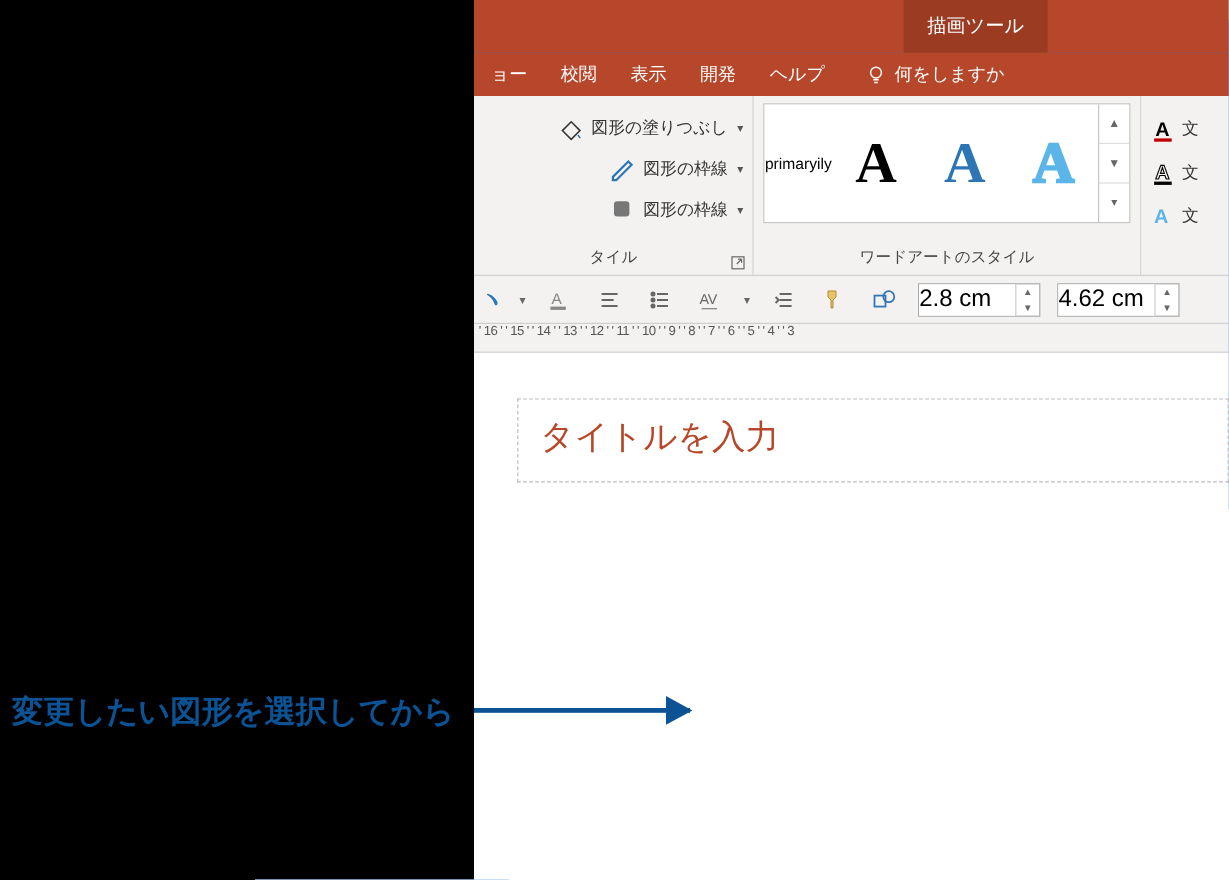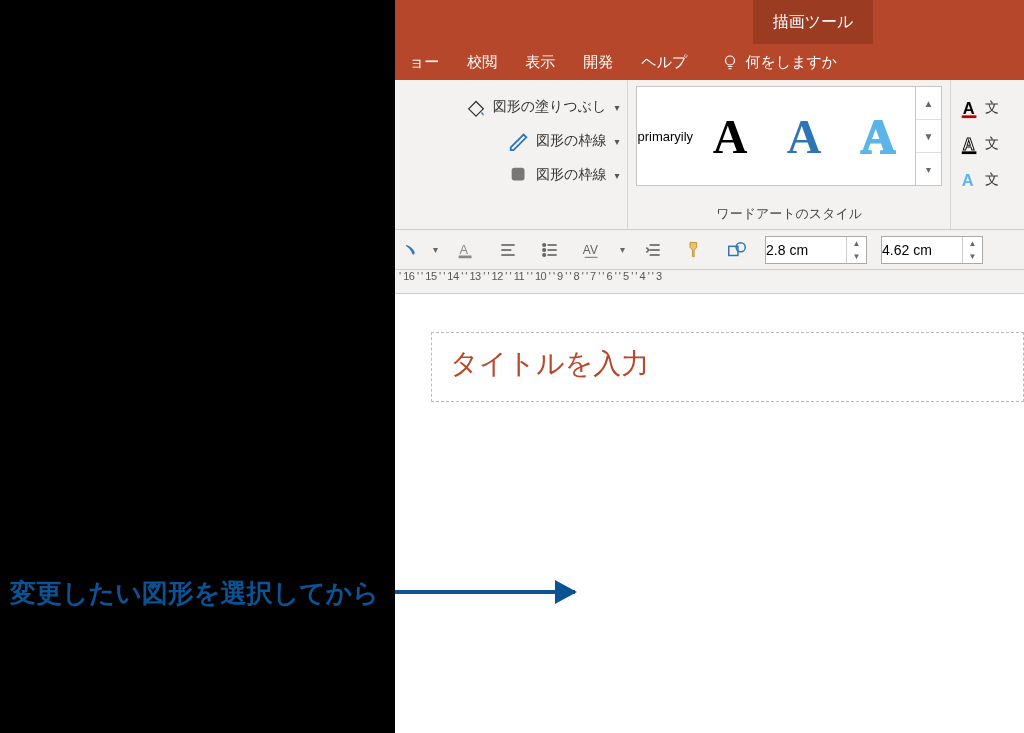--- a/index.html
+++ b/index.html
@@ -212,21 +212,21 @@
     align-items: center;
     background: #fff;
     border: 1px solid #aaa;
     height: 28px;
   }
   .qat .spinner input {
     border: none;
     width: 80px;
     height: 100%;
     padding: 0 0;
-    font-size: 14px;
+    font-size: 20px;
     outline: none;
   }
   .qat .spinner .spins {
     width: 20px;
     height: 100%;
     border-left: 1px solid #ccc;
     display: flex;
     flex-direction: column;
   }
   .qat .spinner .spins div {
@@ -398,20 +398,29 @@
         <div class="ss-row">
           <span class="icon">
             <svg viewBox="0 0 24 24" fill="#777">
                 <rect x="4" y="4" width="14" height="14" rx="3"></rect>
               </svg>
           </span>
           <span>図形の枠線</span>
           <span class="chev">▾</span>
         </div>
       </div>
+      <div class="group-label">
+        <span>タイル</span>
+        <span class="launcher">
+          <svg viewBox="0 0 12 12" fill="none" stroke="#666">
+              <rect x="1" y="1" width="10" height="10"></rect>
+              <path d="M5 7l4-4M9 3v3M9 3h-3"></path>
+            </svg>
+        </span>
+      </div>
     </div>
 
     <div class="ribbon-group wordart-styles">
       <div class="group-body">
         <div class="wa-gallery">
 primaryily          <div class="item" style="color:#000;">A</div>
           <div class="item" style="color:#2E75B6;">A</div>
           <div class="item" style="color:#5BB5E8; -webkit-text-stroke:2px #5BB5E8; text-shadow:0 0 0 #5BB5E8;">A</div>
           <div class="scroll">
             <div>▲</div>

